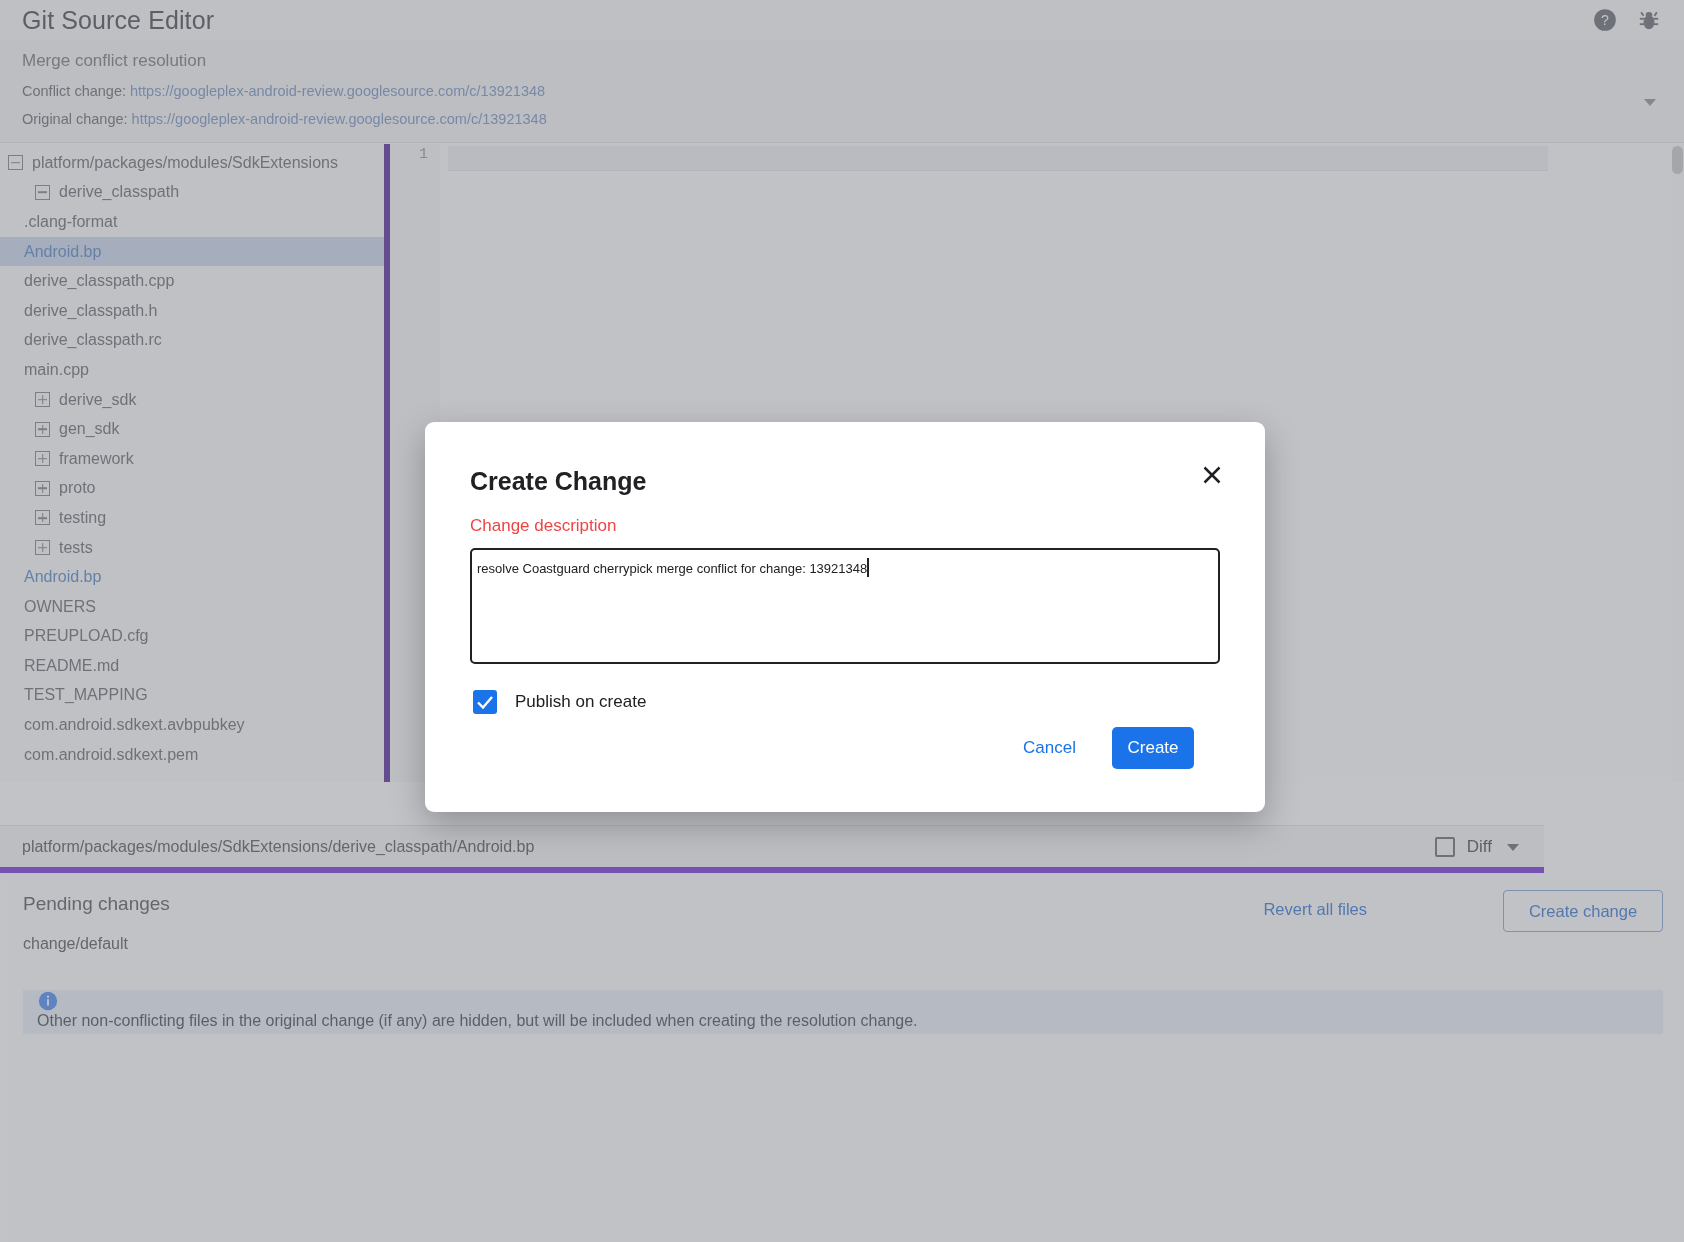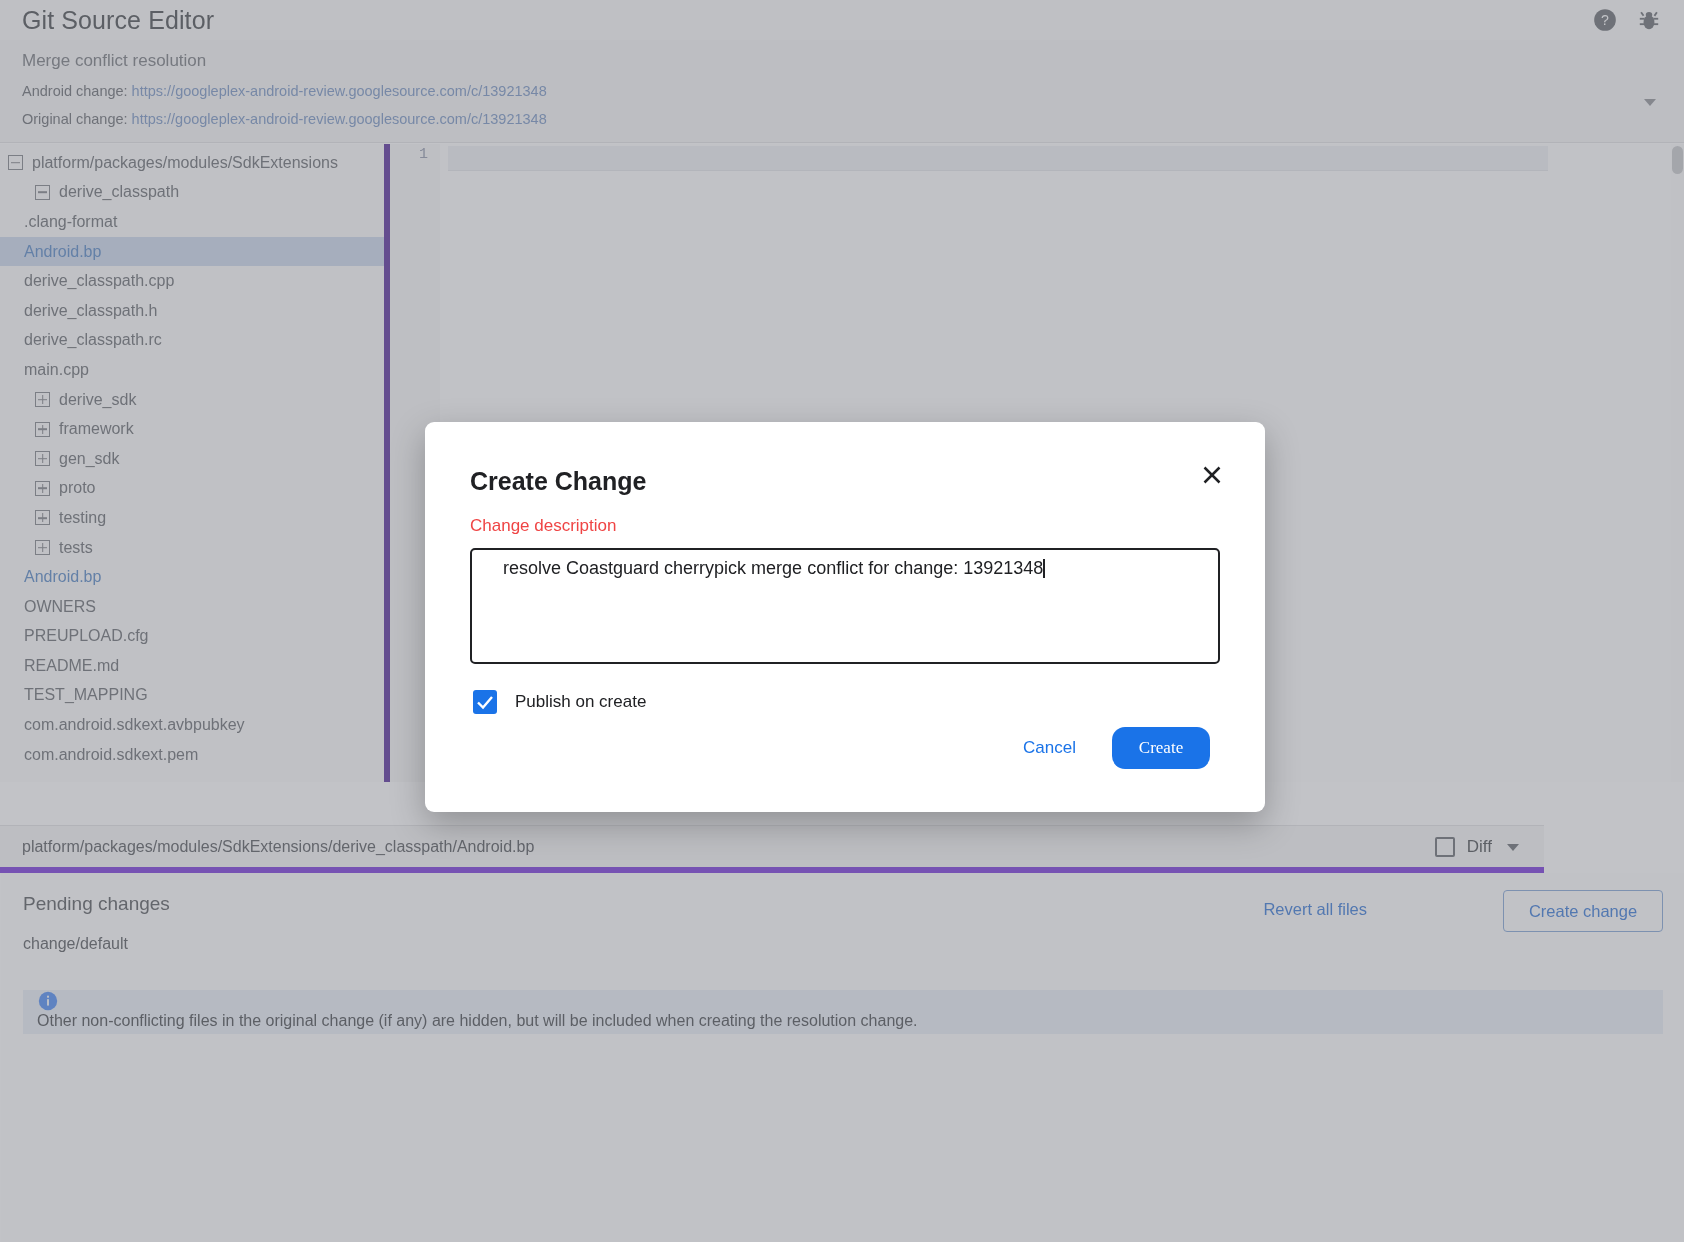--- a/index.html
+++ b/index.html
@@ -311,25 +311,24 @@
     position: absolute;
     left: 45px; top: 126px;
     width: 750px; height: 116px;
     border: 2px solid #202124;
     border-radius: 5px;
     box-sizing: border-box;
     padding: 8px 4px 0 5px;
     background: #fff;
   }
   #desc-value {
-    font-size: 18px;
+    font-size: 13px;
     color: #202124;
     white-space: pre;
     display: inline;
-    margin-left: 26px;
   }
   #desc-caret {
     display: inline-block;
     width: 1.5px;
     height: 19px;
     background: #202124;
     vertical-align: -4px;
   }
   #publish-row {
     position: absolute;
@@ -351,26 +350,26 @@
     background: none; border: none;
     font-family: "Liberation Sans", sans-serif;
     font-size: 17px;
     color: #1a73e8;
     font-weight: 500;
     cursor: pointer;
   }
   #create-button {
     position: absolute;
     left: 687px; top: 305px;
-    width: 98px; height: 42px;
+    width: 82px; height: 42px;
     background: #1a73e8;
     border: none;
-    border-radius: 13px;
+    border-radius: 5px;
     color: #fff;
-    font-family: Liberation Serif, serif;
+    font-family: Liberation Sans, sans-serif;
     font-size: 17px;
     font-weight: 500;
     cursor: pointer;
   }
 </style>
 </head>
 <body>
 
 <div id="app-layer">
 
@@ -394,21 +393,21 @@
           <rect x="5" y="4.5" width="1.7" height="4" fill="#5f6368" transform="rotate(-35 5.8 6.5)"></rect>
           <rect x="17.3" y="4.5" width="1.7" height="4" fill="#5f6368" transform="rotate(35 18.1 6.5)"></rect>
         </svg>
       </span>
     </div>
   </div>
 
   <div id="merge-header">
     <div id="merge-title">Merge conflict resolution</div>
     <div id="conflict-row" class="change-row">
-      <span>Android change:</span><a class="change-link" href="#">https://googleplex-android-review.googlesource.com/c/13921348</a>
+      <span>Conflict change:</span><a class="change-link" href="#">https://googleplex-android-review.googlesource.com/c/13921348</a>
     </div>
     <div id="original-row" class="change-row">
       <span>Original change:</span><a class="change-link" href="#">https://googleplex-android-review.googlesource.com/c/13921348</a>
     </div>
     <span id="merge-collapse">
       <svg viewBox="0 0 20 20" width="20" height="20" aria-hidden="true">
         <polygon points="4,7 16,7 10,14" fill="#8a8d91"></polygon>
       </svg>
     </span>
   </div>
@@ -439,25 +438,25 @@
       </div>
       <div class="tree-row ind2 noTog">
         <span>main.cpp</span>
       </div>
       <div class="tree-row ind1">
         <span class="tog plus"></span>
         <span>derive_sdk</span>
       </div>
       <div class="tree-row ind1">
         <span class="tog plus"></span>
+        <span>gen_sdk</span>
+      </div>
+      <div class="tree-row ind1">
+        <span class="tog plus"></span>
         <span>framework</span>
-      </div>
-      <div class="tree-row ind1">
-        <span class="tog plus"></span>
-        <span>gen_sdk</span>
       </div>
       <div class="tree-row ind1">
         <span class="tog plus"></span>
         <span>proto</span>
       </div>
       <div class="tree-row ind1">
         <span class="tog plus"></span>
         <span>testing</span>
       </div>
       <div class="tree-row ind1">

